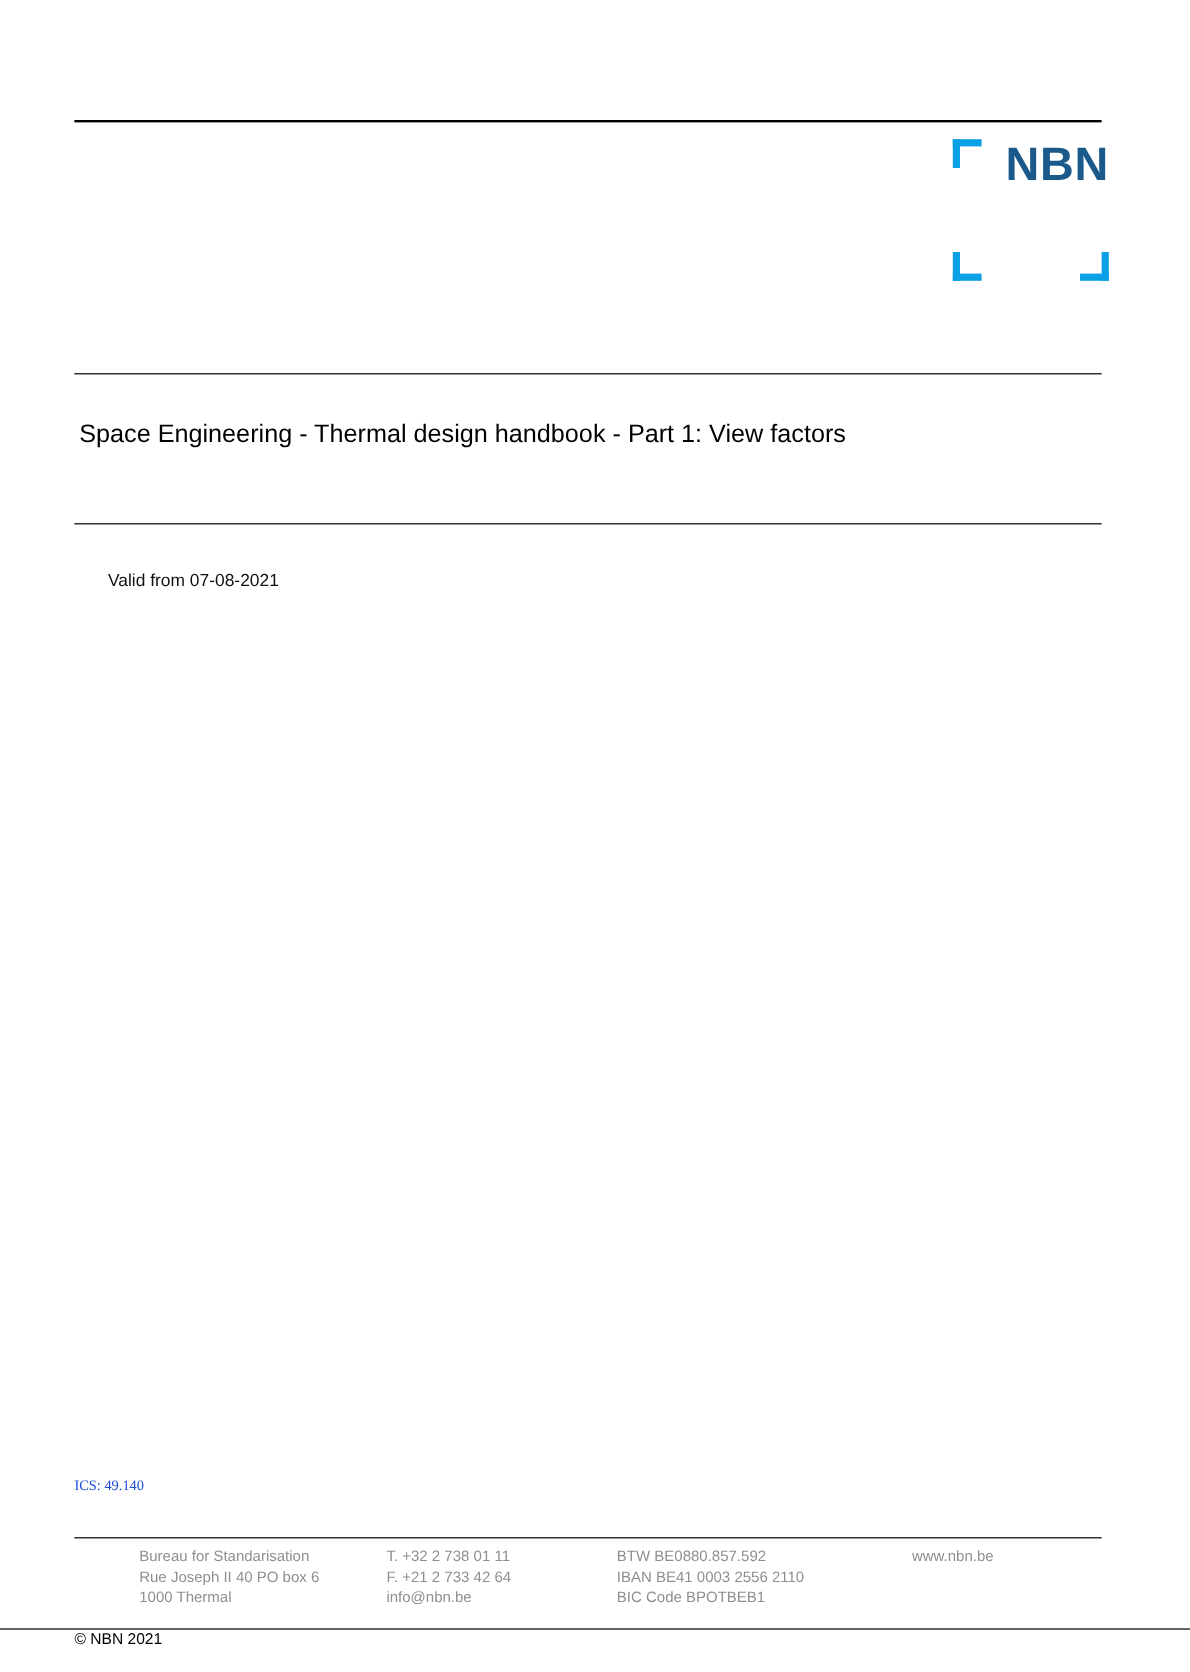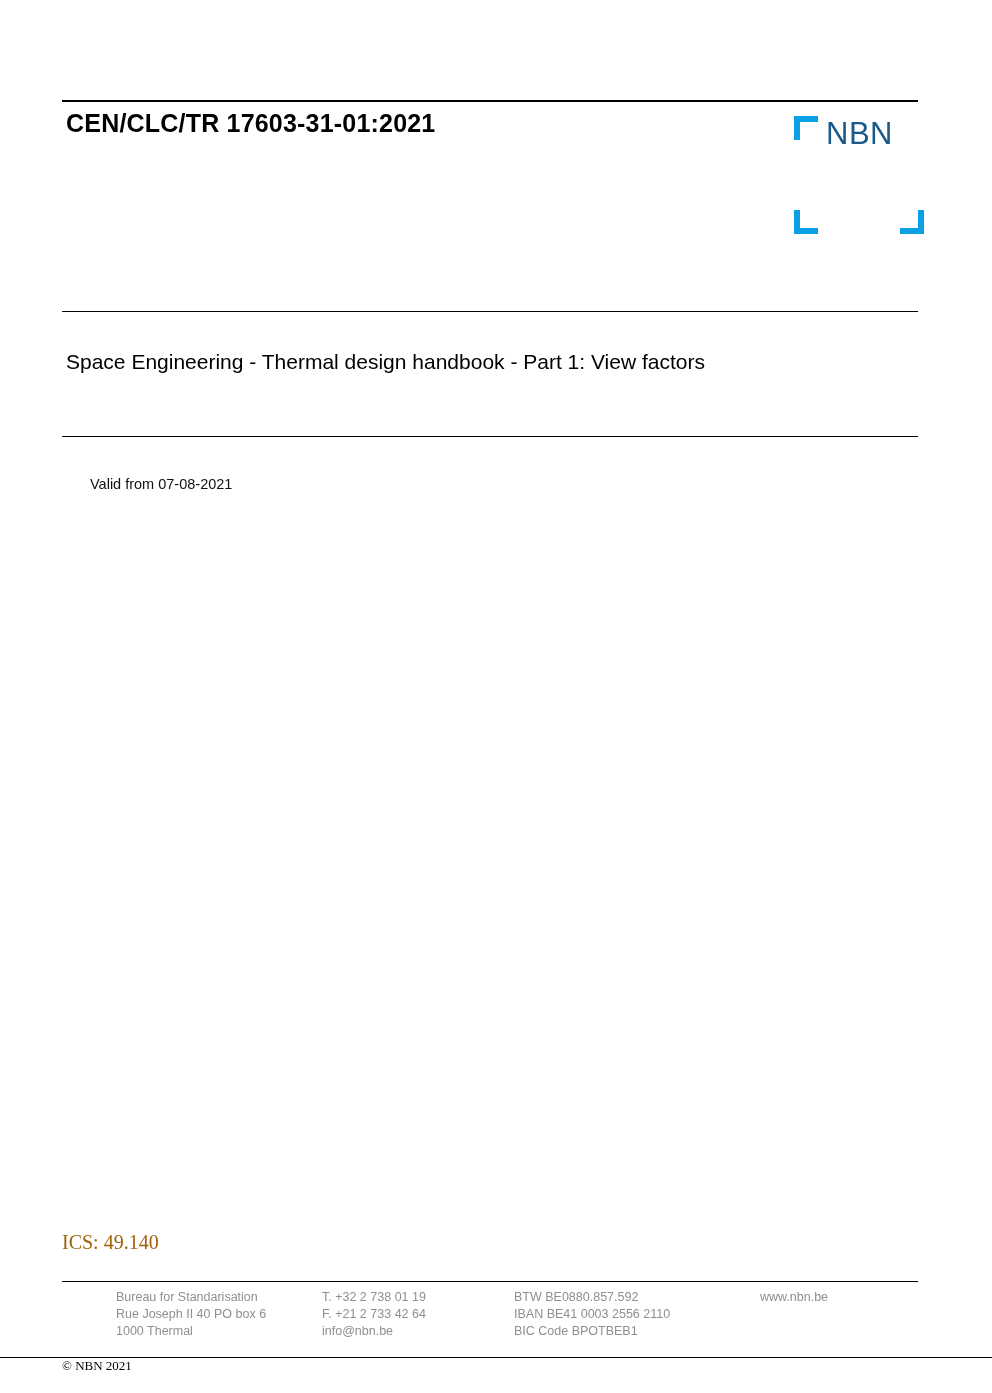--- a/index.html
+++ b/index.html
@@ -42,24 +42,24 @@
   
   .logo {
     position: absolute;
     left: 790px;
     top: 110px;
     width: 140px;
     height: 140px;
   }
   .logo-word {
     position: absolute;
-    left: 36px;
+    left: 48px;
     top: 6px;
-    font-size: 31px;
-    font-weight: normal;
+    font-size: 39px;
+    font-weight: bold;
     color: #1a5a8a;
     letter-spacing: 0.5px;
   }
   .corner {
     position: absolute;
     width: 24px;
     height: 24px;
     box-sizing: border-box;
   }
   .corner.tl { left: 4px;   top: 6px;   border-top: 6px solid #0aa0e6; border-left: 6px solid #0aa0e6; }
@@ -99,23 +99,23 @@
     font-size: 14.5px;
     color: #111111;
     margin-left: 24px;
   }
 
   
   .ics {
     position: absolute;
     left: 62px;
     top: 1231px;
-    font-size: 20px;
+    font-size: 12px;
     font-family: "Liberation Serif", serif;
-    color: #a16207;
+    color: #1d4ed8;
   }
 
   
   .footer-rule {
     position: absolute;
     left: 62px;
     top: 1281px;
     width: 856px;
     height: 1px;
     background: #000000;
@@ -146,32 +146,31 @@
     top: 1357px;
     width: 992px;
     height: 1px;
     background: #000000;
   }
   .copyright {
     position: absolute;
     left: 62px;
     top: 1358px;
     font-size: 13px;
-    font-family: Liberation Serif, serif;
+    font-family: Liberation Sans, sans-serif;
     color: #000000;
   }
 </style>
 </head>
 <body>
 
 <div class="page">
 
   <div class="header-rule-top"></div>
 
-  <div class="doc-ref">CEN/CLC/TR 17603-31-01:2021</div>
 
   <div class="logo">
     <span class="corner tl"></span>
     <span class="corner bl"></span>
     <span class="corner br"></span>
     <span class="logo-word">NBN</span>
   </div>
 
   <div class="rule-under-header"></div>
 
@@ -186,21 +185,21 @@
   <div class="footer-rule"></div>
 
   <div class="footer">
     <div class="footer-cols">
       <div class="fcol address">
         <span class="line">Bureau for Standarisation</span>
         <span class="line">Rue Joseph II 40 PO box 6</span>
         <span class="line">1000 Thermal</span>
       </div>
       <div class="fcol contact">
-        <span class="line">T. +32 2 738 01 19</span>
+        <span class="line">T. +32 2 738 01 11</span>
         <span class="line">F. +21 2 733 42 64</span>
         <span class="line">info@nbn.be</span>
       </div>
       <div class="fcol bank">
         <span class="line">BTW BE0880.857.592</span>
         <span class="line">IBAN BE41 0003 2556 2110</span>
         <span class="line">BIC Code BPOTBEB1</span>
       </div>
       <div class="fcol web">
         <span class="line">www.nbn.be</span>

